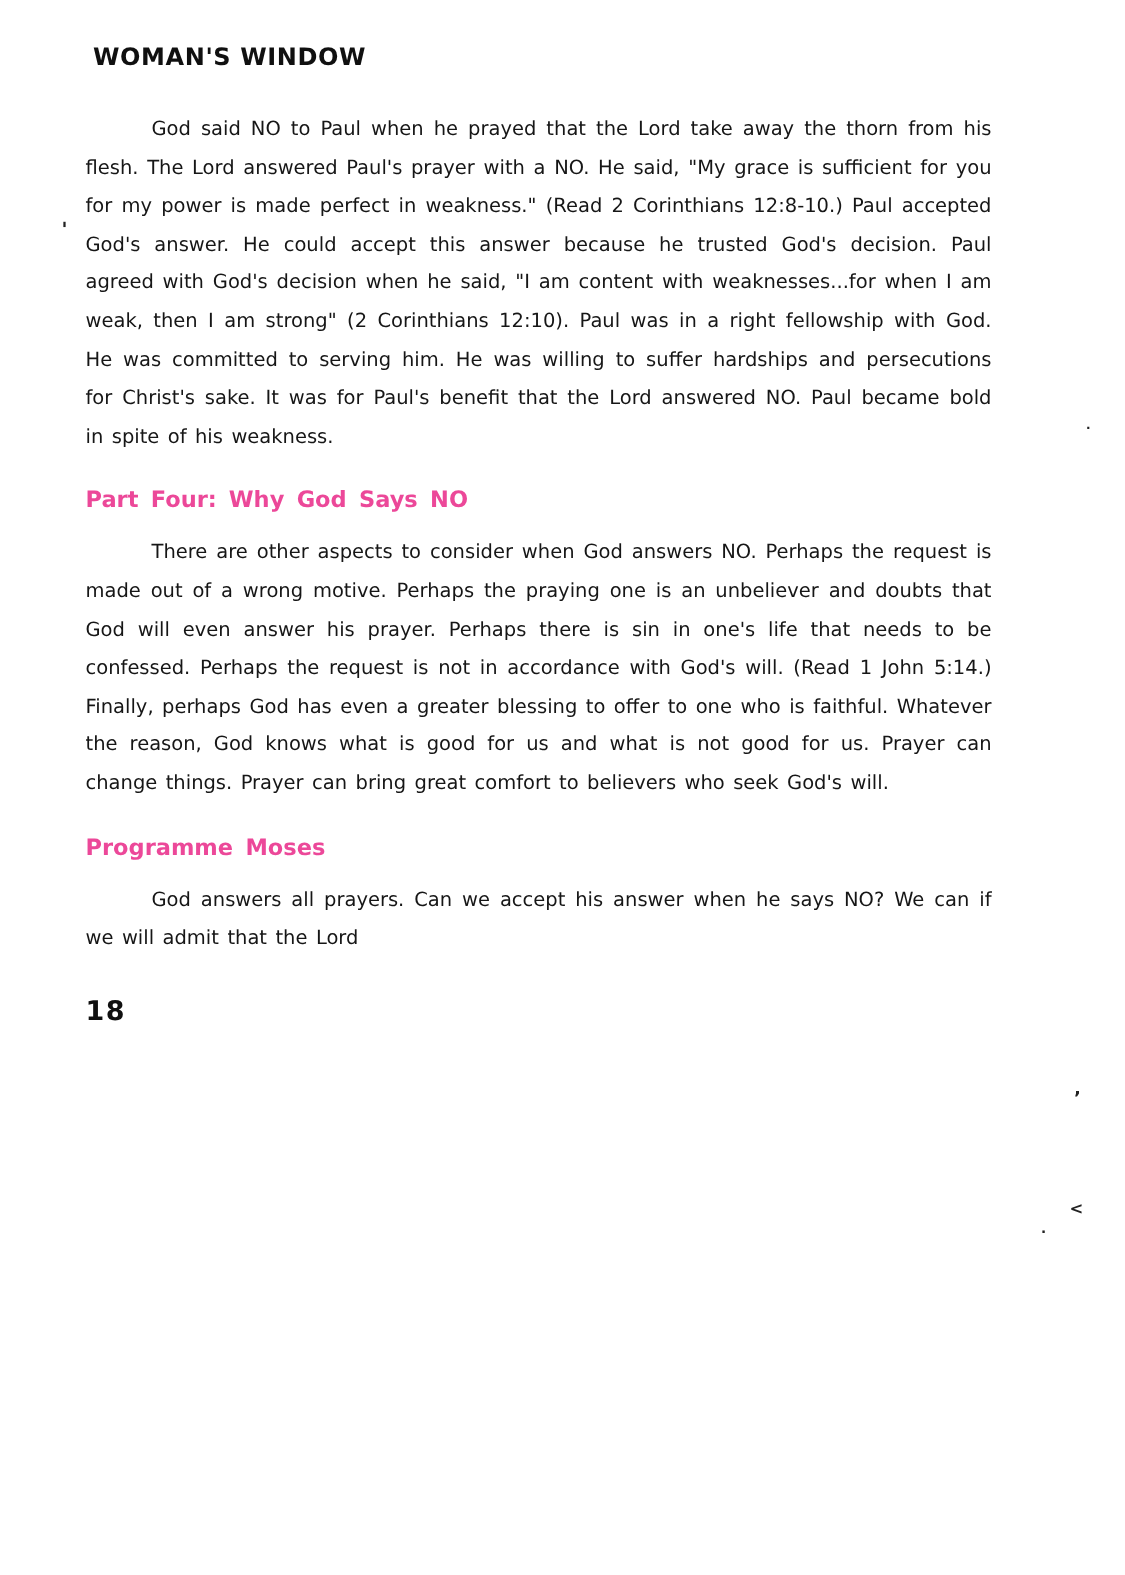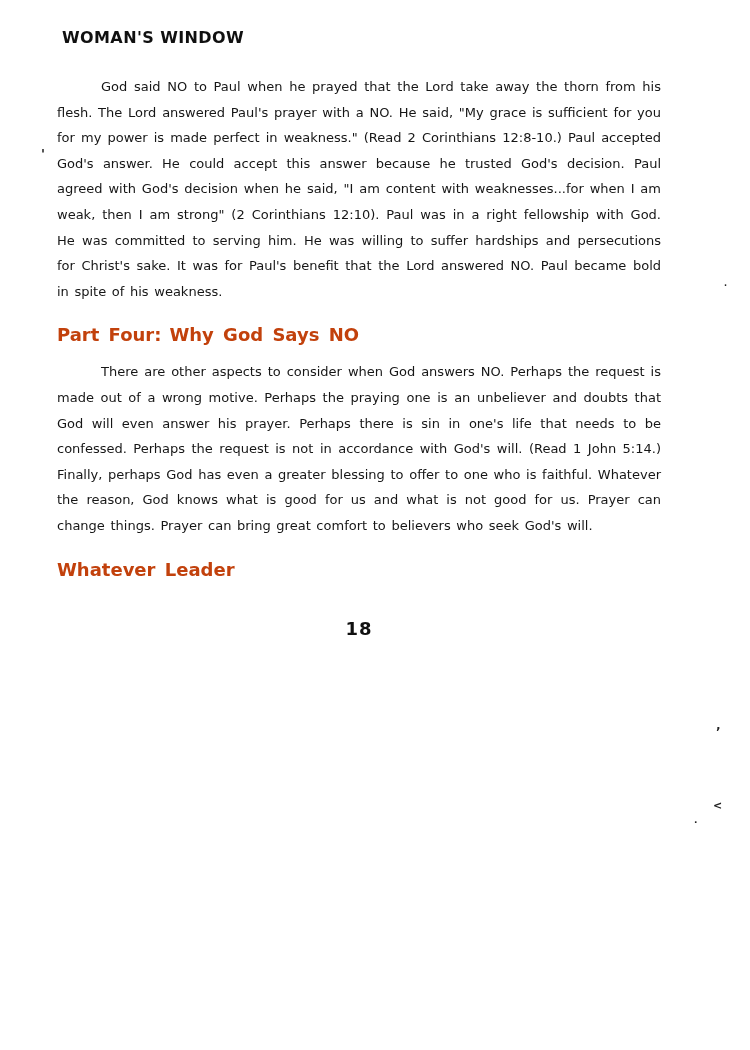--- a/index.html
+++ b/index.html
@@ -43,34 +43,34 @@
     word-spacing: 1.5px;
     color: #161616;
   }
   p.body-para.first {
     margin-top: 27px;
   }
   p.body-para.follow {
     margin-top: 17px;
   }
   h2.section-heading {
-    font-size: 18px;
+    font-size: 15px;
     font-weight: bold;
     margin: 20px 0 14px 0;
-    color: #c2410c;
+    color: #ec4899;
     word-spacing: 3px;
   }
   h2.section-heading .heading-label {
     margin-right: 8px;
   }
   .page-number {
-    text-align: center;
+    text-align: left;
     font-size: 18px;
     font-weight: bold;
-    margin-top: 38px;
+    margin-top: 25px;
     letter-spacing: 1px;
     color: #101010;
   }
   .speck {
     position: absolute;
     font-size: 13px;
     font-weight: bold;
     color: #222;
     line-height: 1;
   }
@@ -90,22 +90,23 @@
 
     <p class="body-para first">God said NO to Paul when he prayed that the Lord take away the thorn from his flesh. The Lord answered Paul's prayer with a NO. He said, "My grace is sufficient for you for my power is made perfect in weakness." (Read 2 Corinthians 12:8-10.) Paul accepted God's answer. He could accept this answer because he trusted God's decision. Paul agreed with God's decision when he said, "I am content with weaknesses...for when I am weak, then I am strong" (2 Corinthians 12:10). Paul was in a right fellowship with God. He was committed to serving him. He was willing to suffer hardships and persecutions for Christ's sake. It was for Paul's benefit that the Lord answered NO. Paul became bold in spite of his weakness.</p>
 
 
     <h2 class="section-heading">
       <span class="heading-label">Part Four:</span><span>Why God Says NO</span>
     </h2>
 
     <p class="body-para">There are other aspects to consider when God answers NO. Perhaps the request is made out of a wrong motive. Perhaps the praying one is an unbeliever and doubts that God will even answer his prayer. Perhaps there is sin in one's life that needs to be confessed. Perhaps the request is not in accordance with God's will. (Read 1 John 5:14.) Finally, perhaps God has even a greater blessing to offer to one who is faithful. Whatever the reason, God knows what is good for us and what is not good for us. Prayer can change things. Prayer can bring great comfort to believers who seek God's will.</p>
 
-    <h2 class="section-heading">Whatever Leader</h2>
+    <h2 class="section-heading">Programme Moses</h2>
 
+    <p class="body-para">God answers all prayers. Can we accept his answer when he says NO? We can if we will admit that the Lord</p>
 
     <div class="page-number">18</div>
 
   </div>
 </div>
 
 <span class="speck speck-left-quote">'</span>
 <span class="speck speck-right-tick">ʼ</span>
 <span class="speck speck-right-angle">&lt;</span>
 <span class="speck speck-dot-1">.</span>

